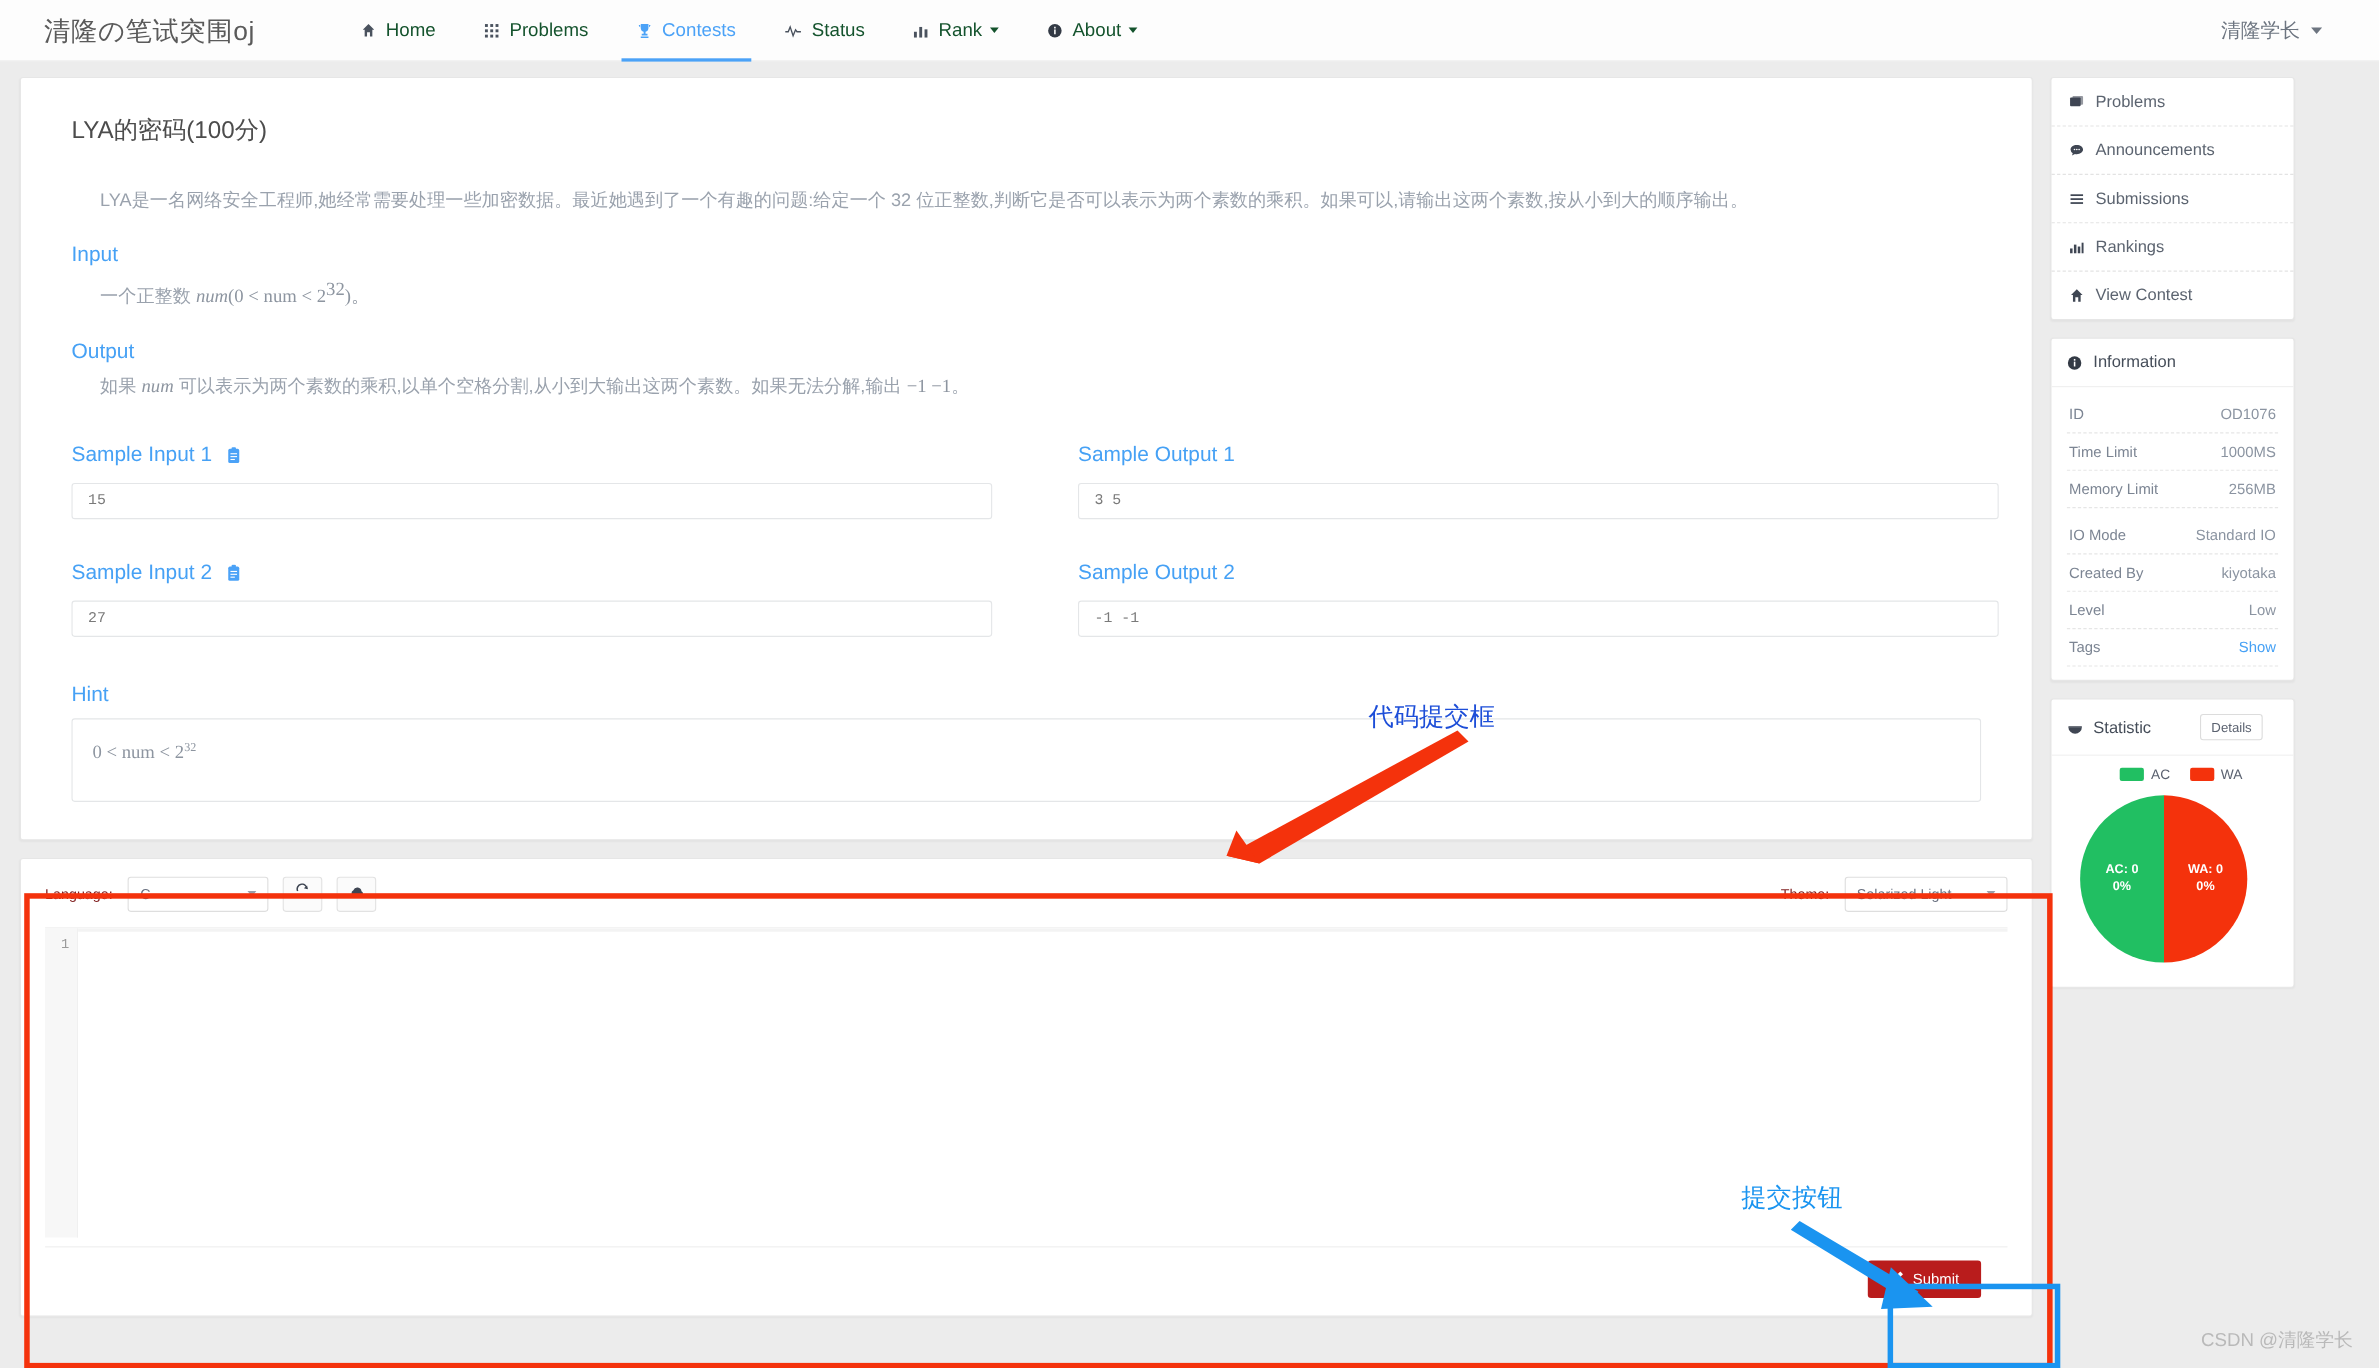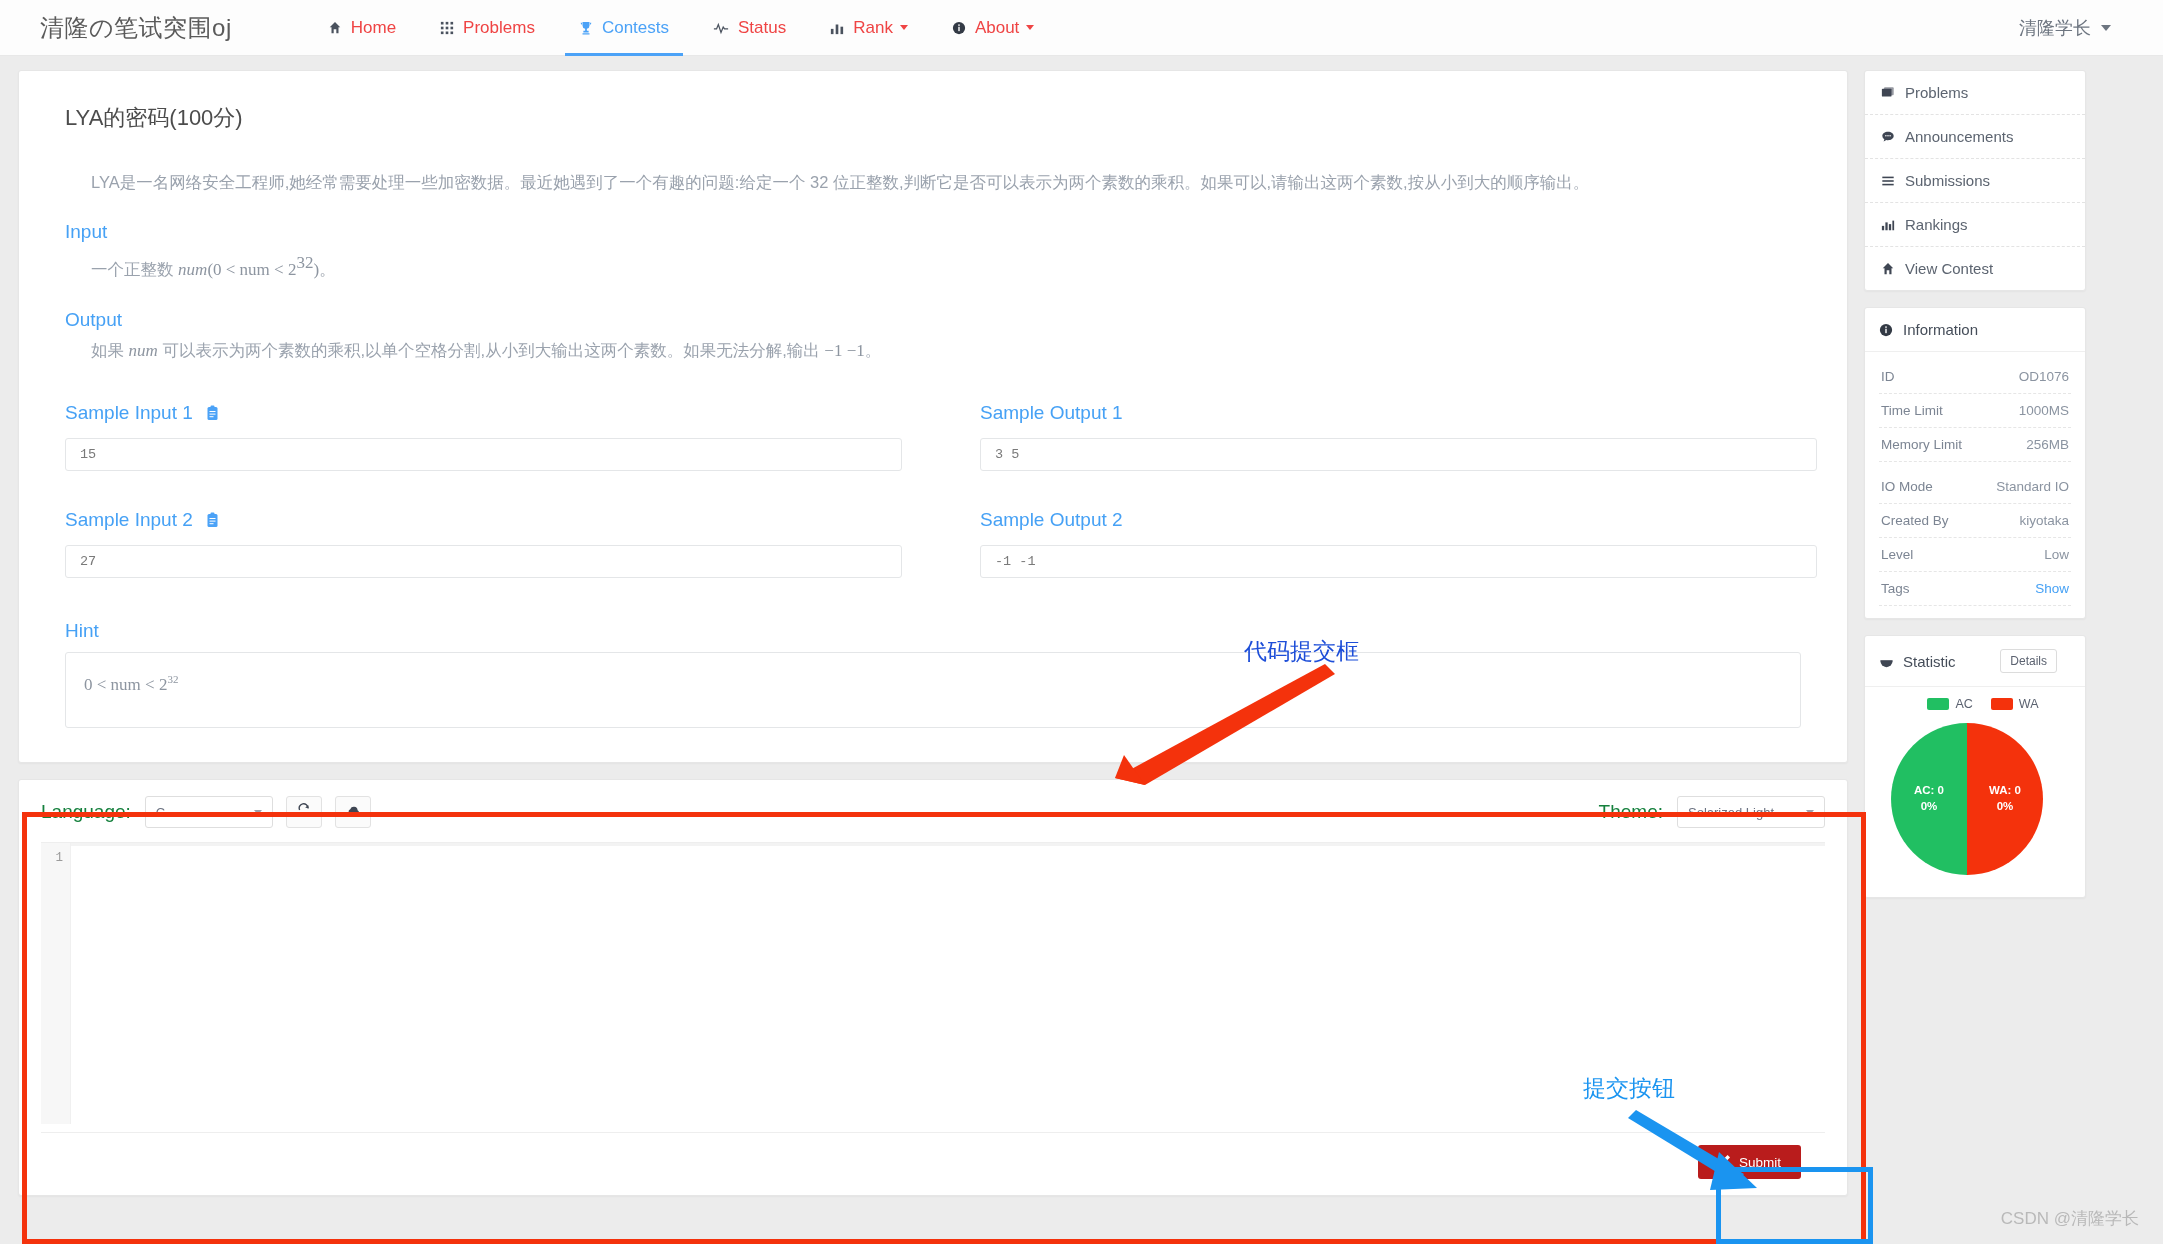--- a/index.html
+++ b/index.html
@@ -28,21 +28,21 @@
     color: #5a5a5a;
     letter-spacing: .5px;
     margin-right: 74px;
     white-space: nowrap;
   }
   .nav-items { display: flex; align-items: center; height: 100%; }
   .nav-item {
     display: flex; align-items: center;
     height: 100%;
     padding: 0 22px;
-    color: #ef4444;
+    color: #14532d;
     font-size: 17px;
     cursor: pointer;
     position: relative;
     white-space: nowrap;
   }
   .nav-item .nico { margin-right: 9px; display: inline-flex; align-items: center; }
   .nav-item.active { color: #4ba2f7; }
   .nav-item.active::after {
     content: ""; position: absolute; left: 8px; right: 8px; bottom: -1px;
     height: 3px; background: #4ba2f7;
@@ -174,21 +174,21 @@
   }
   .pie-label.l { left: 0; }
   .pie-label.r { right: 0; }
 
   
   .editor-card { margin-top: 16px; position: relative; }
   .editor-toolbar {
     display: flex; align-items: center;
     padding: 16px 22px 14px 22px;
   }
-  .tb-label { font-size: 19px; color: #15803d; margin-right: 14px; text-align: center; }
+  .tb-label { font-size: 13px; color: #7f1d1d; margin-right: 14px; text-align: center; }
   .select {
     border: 1px solid #dedede; border-radius: 3px; background: #fff;
     height: 32px; width: 128px;
     display: flex; align-items: center; justify-content: space-between;
     padding: 0 10px; font-size: 13px; color: #6a7180; cursor: pointer;
   }
   .select .caret { border-top-color: #9aa0ab; }
   .icon-btn {
     width: 36px; height: 32px; margin-left: 13px;
     border: 1px solid #e2e2e2; border-radius: 3px; background: #fbfbfb;

